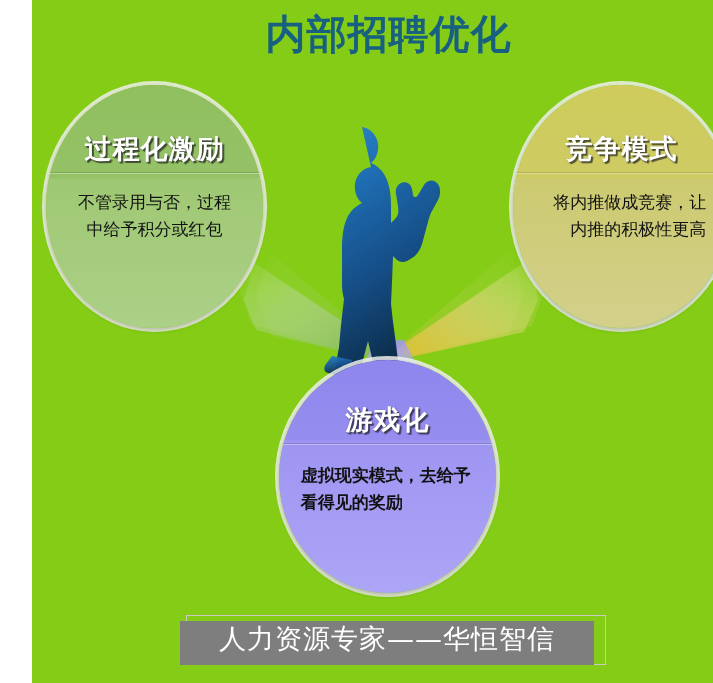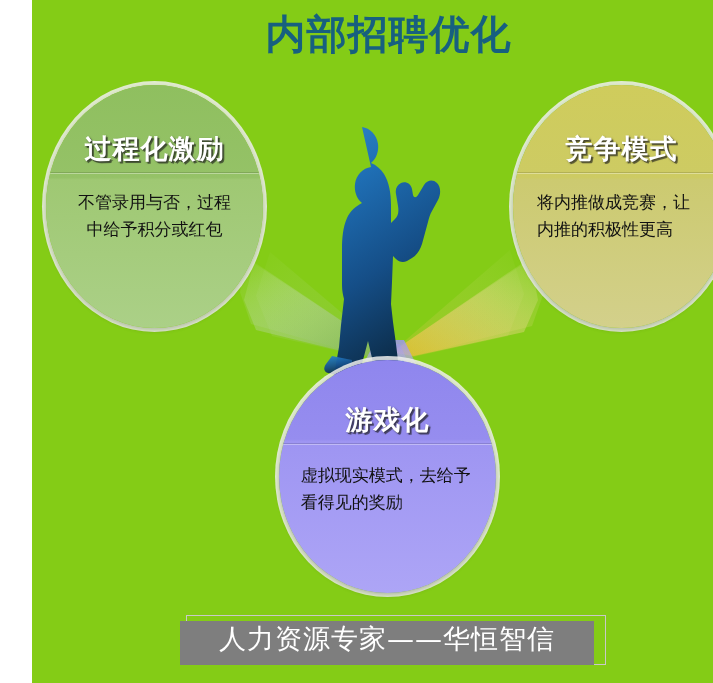--- a/index.html
+++ b/index.html
@@ -97,33 +97,33 @@
   
   #bubble-right {
     left: 481px;
     top: 85px;
     width: 217px;
     height: 243px;
     background: linear-gradient(180deg, #CFCC5C 0%, #CDCB63 38%, #CCCA70 39%, #D3D08B 100%);
   }
   #bubble-right .b-title { margin-top: 46px; }
   #bubble-right .b-divider { margin-top: 5px; }
-  #bubble-right .b-body { margin-top: 16px; }
+  #bubble-right .b-body { margin-top: 16px; text-align: right; }
 
   
   #bubble-bottom {
     left: 247px;
     top: 360px;
     width: 217px;
     height: 233px;
     background: linear-gradient(180deg, #8F86EE 0%, #968DEF 34%, #9E95F2 35%, #ADA5F6 100%);
   }
   #bubble-bottom .b-title { margin-top: 42px; }
   #bubble-bottom .b-divider { margin-top: 5px; }
-  #bubble-bottom .b-body { margin-top: 18px; width: 80%; }
+  #bubble-bottom .b-body { margin-top: 18px; width: 80%; font-weight: bold; }
 
   
   #footer-wrap {
     position: absolute;
     left: 148px;
     top: 621px;
     width: 420px;
     height: 50px;
   }
   #footer-frame {

